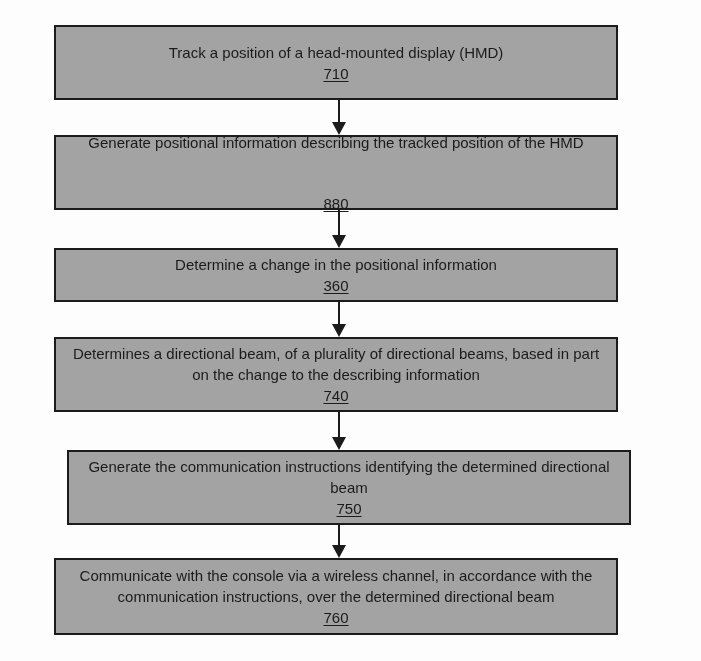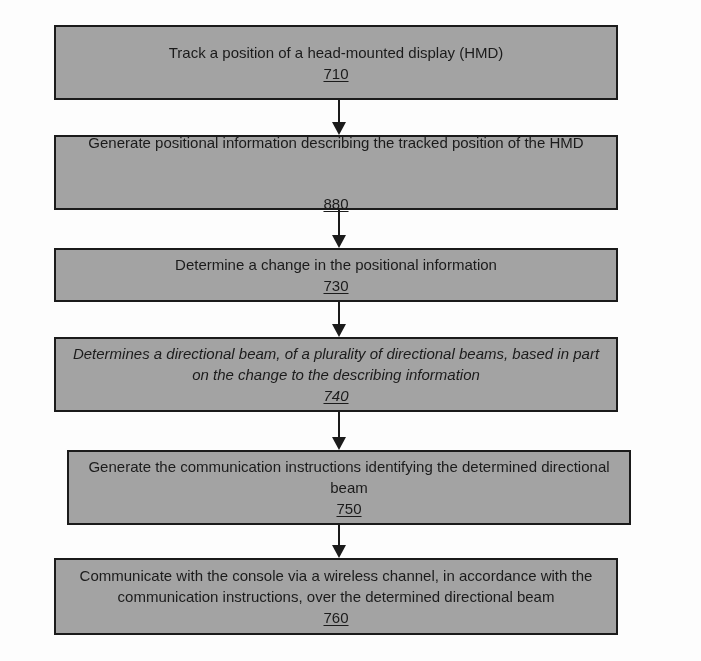--- a/index.html
+++ b/index.html
@@ -82,29 +82,29 @@
     <div class="ref">880</div>
   </div>
 
   <div class="arrow" style="top:210px;height:38px;">
     <div class="stem"></div>
     <div class="head"></div>
   </div>
 
   <div class="box" style="top:248px;height:54px;justify-content:center;">
     <div class="txt">Determine a change in the positional information</div>
-    <div class="ref">730</div>
+    <div class="ref">360</div>
   </div>
 
   <div class="arrow" style="top:302px;height:35px;">
     <div class="stem"></div>
     <div class="head"></div>
   </div>
 
-  <div class="box" style="top:337px;height:75px;font-style:italic;">
+  <div class="box" style="top:337px;height:75px;">
     <div class="txt">Determines a directional beam, of a plurality of directional beams, based in part</div>
     <div class="txt">on the change to the describing information</div>
     <div class="ref">740</div>
   </div>
 
   <div class="arrow" style="top:412px;height:38px;">
     <div class="stem"></div>
     <div class="head"></div>
   </div>
 

